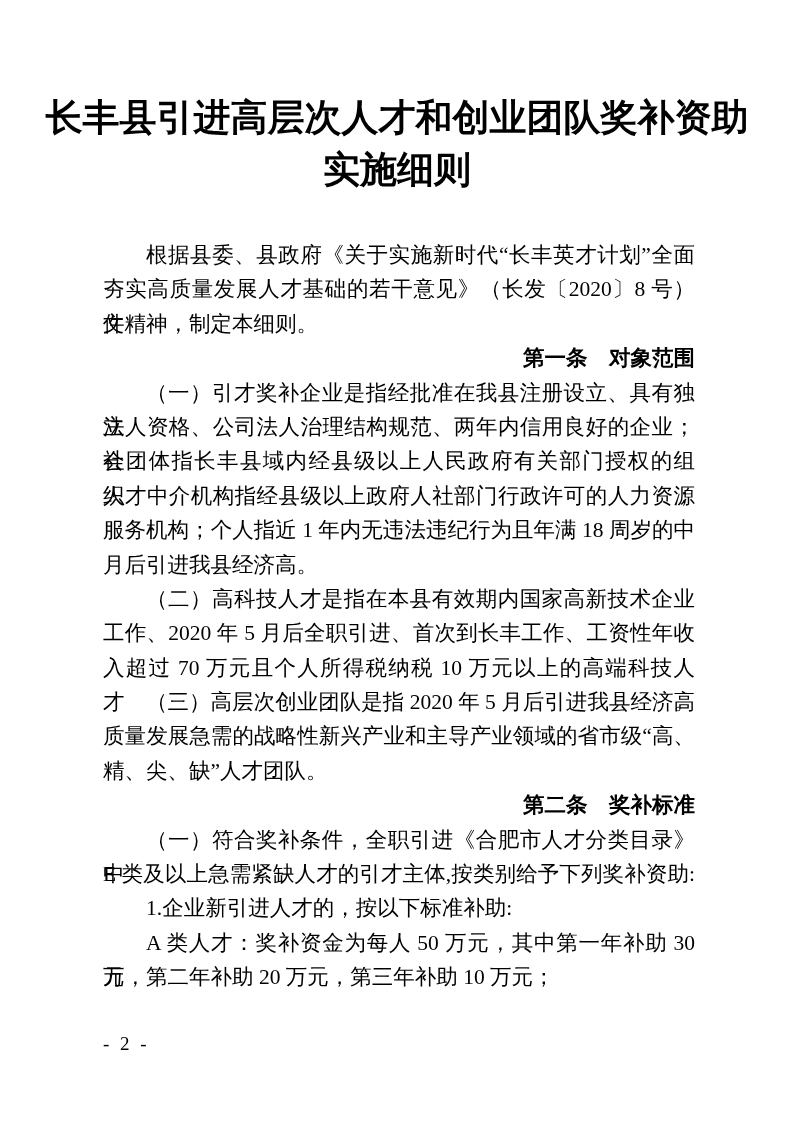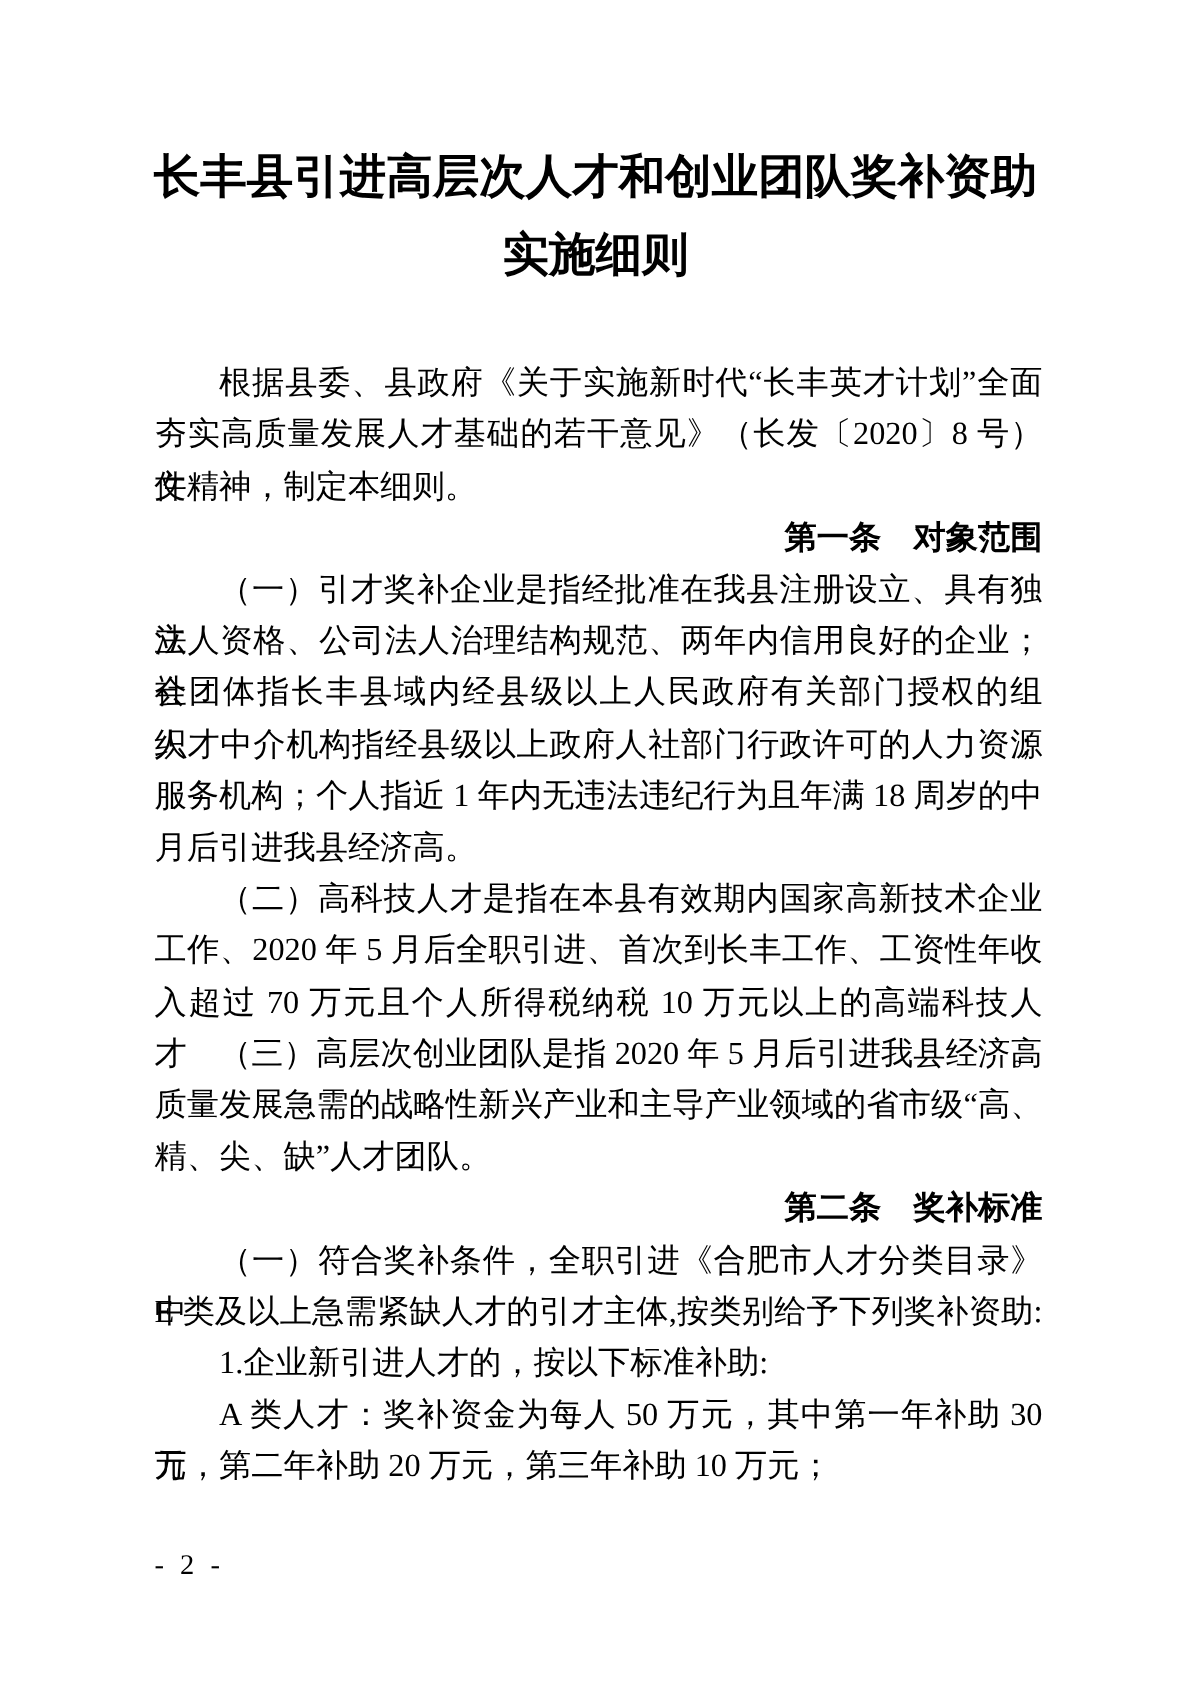--- a/index.html
+++ b/index.html
@@ -16,21 +16,21 @@
     overflow: hidden;
     font-family: "Liberation Serif", serif;
   }
   .title-block {
     position: absolute;
     top: 92px;
     left: 0;
     width: 794px;
     text-align: center;
     font-weight: bold;
-    font-size: 31px;
+    font-size: 37px;
     line-height: 52px;
     letter-spacing: 0px;
     font-family: "Liberation Serif", serif;
   }
   .doc-body {
     position: absolute;
     left: 103px;
     top: 238px;
     width: 592px;
     font-size: 21.5px;

